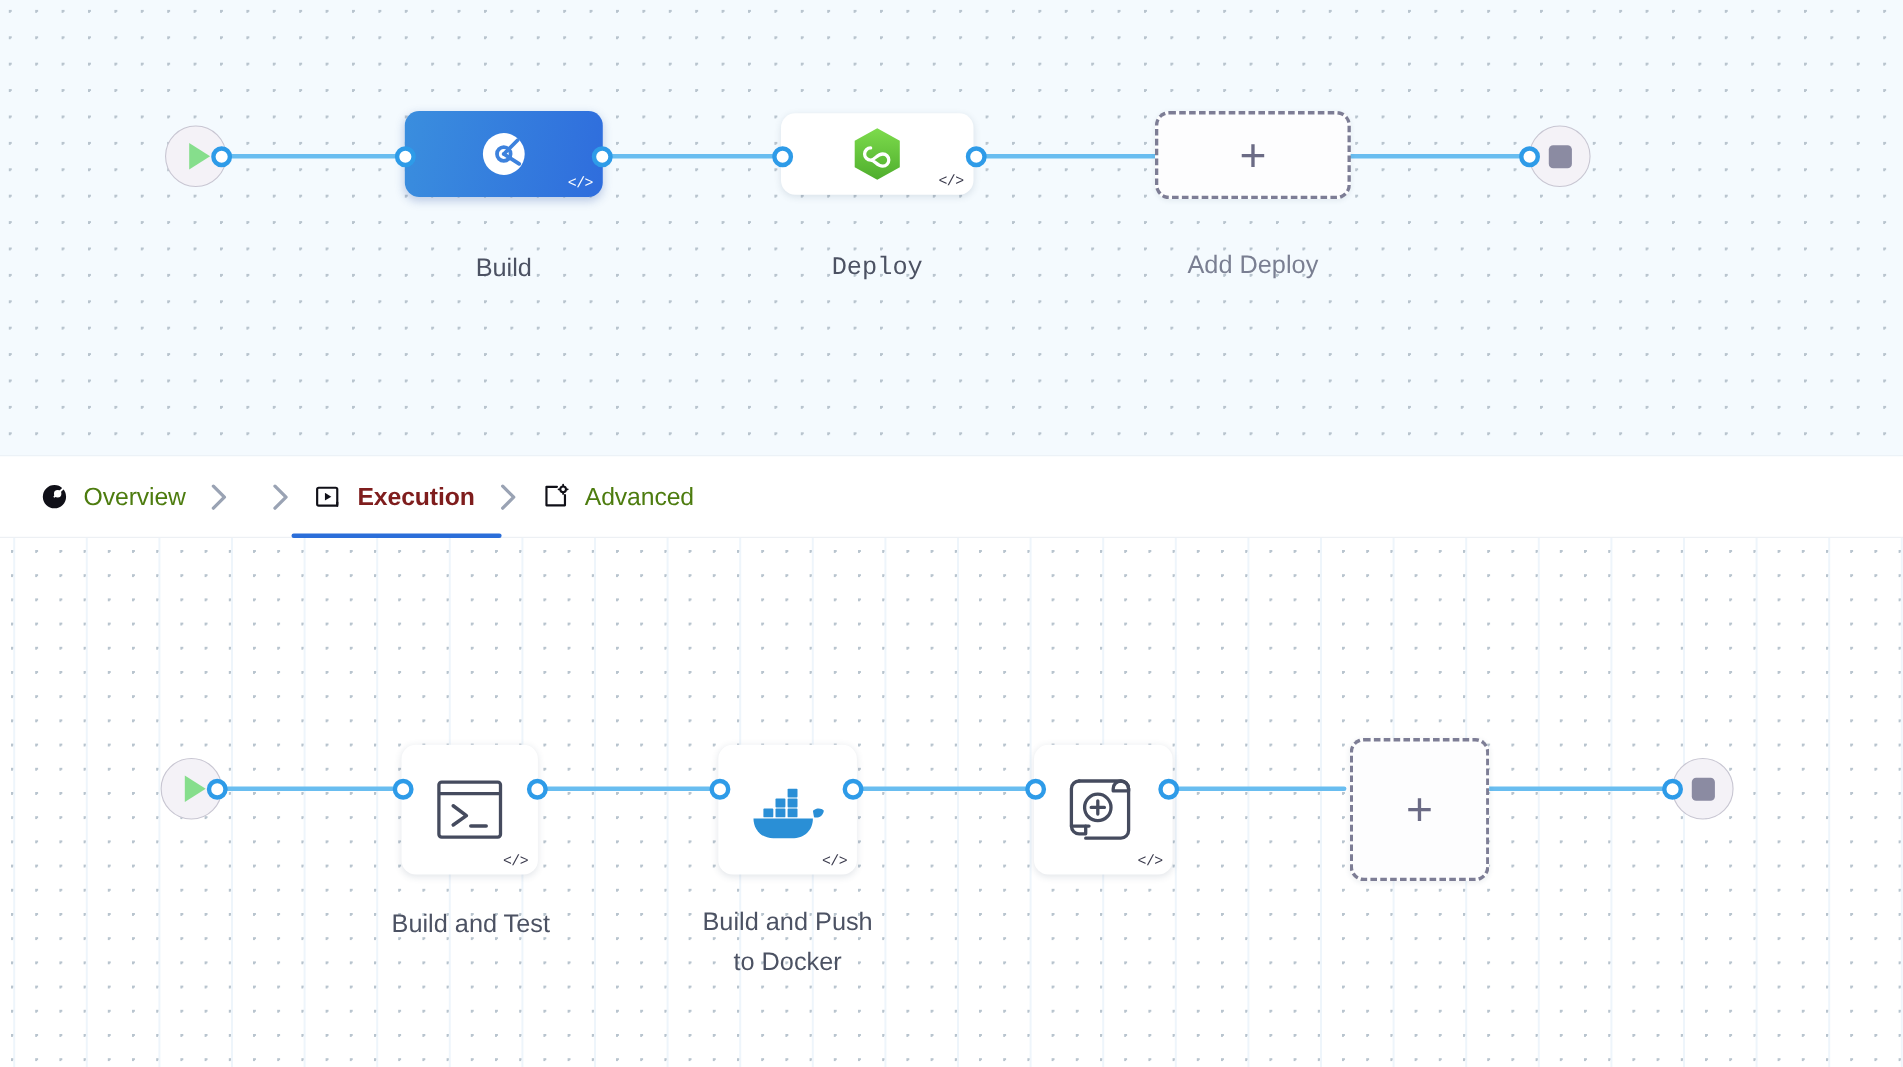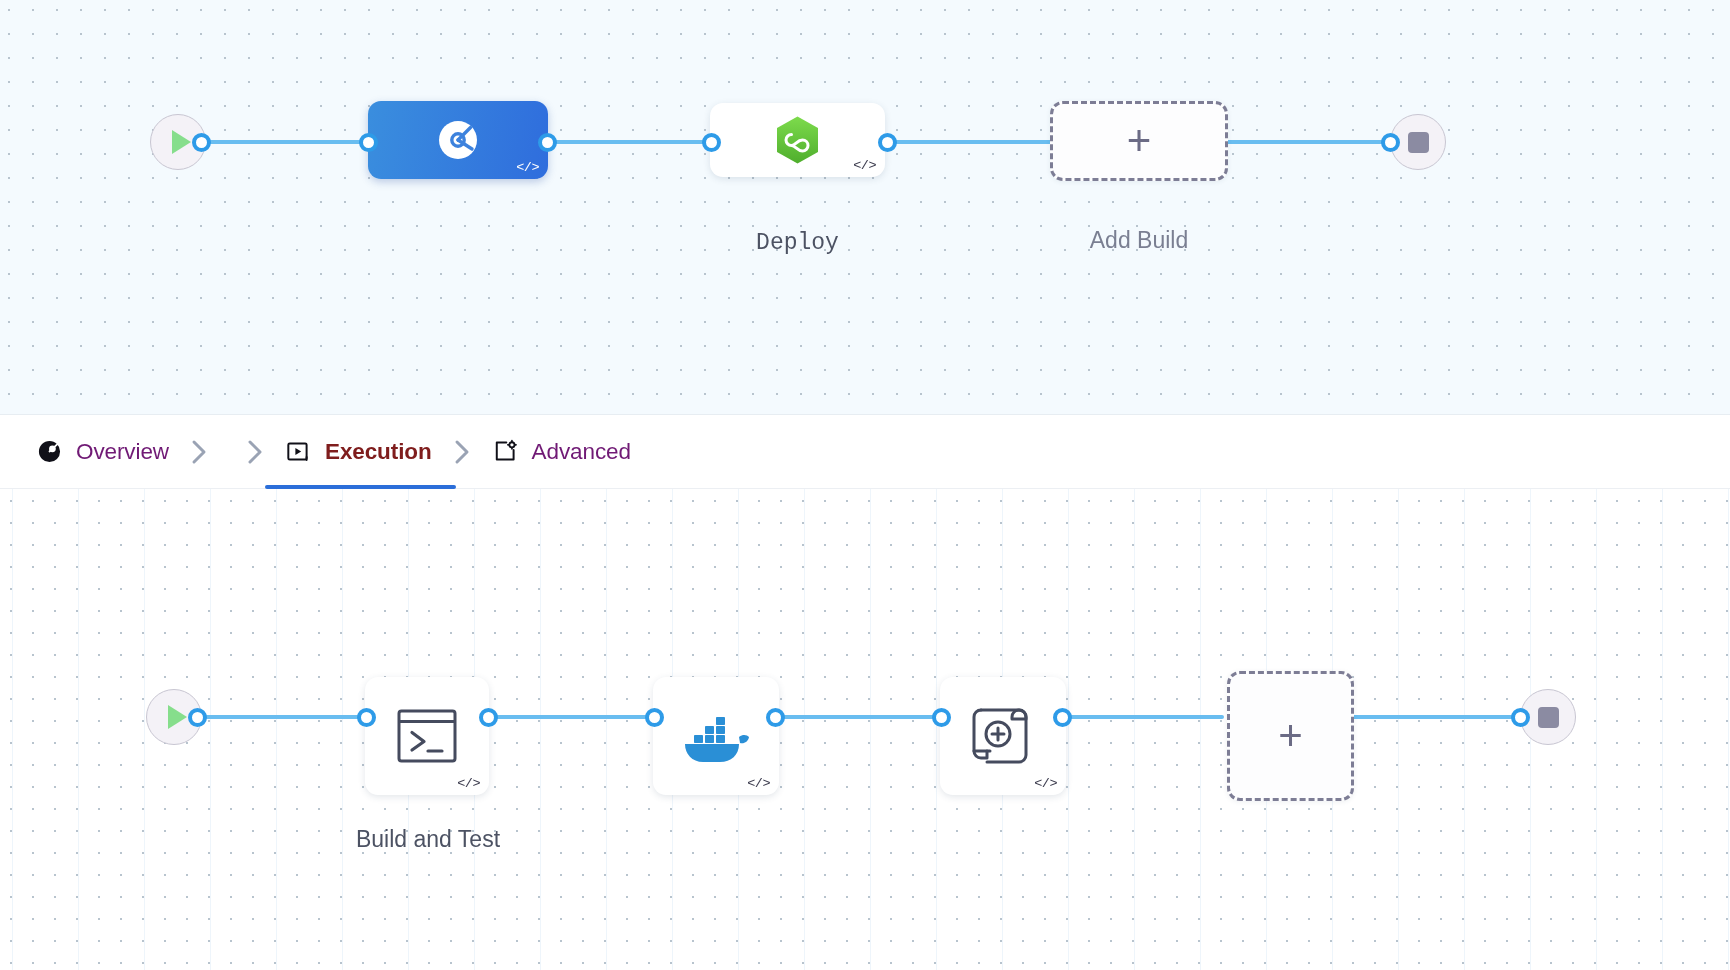--- a/index.html
+++ b/index.html
@@ -53,21 +53,21 @@
   }
   .tab {
     display: flex; align-items: center; gap: 13px;
     height: 74px;
     cursor: pointer;
     position: relative;
     padding: 0 2px;
   }
   .tab .tab-label {
     font-size: 22.5px;
-    color: #701a75;
+    color: #4d7c0f;
     letter-spacing: -0.1px;
     white-space: nowrap;
   }
   .tab.active .tab-label { font-weight: bold; color: #7f1d1d; }
   .tab.active::after {
     content: "";
     position: absolute; left: -18px; right: -22px; bottom: 0;
     height: 4px; background: #2b6ed9; border-radius: 2px;
   }
   .tab-icon { width: 27px; height: 27px; display:block; flex: 0 0 27px; }
@@ -175,20 +175,21 @@
       <svg width="48" height="48" viewBox="0 0 48 48">
         <path d="M24 5a19 19 0 1 0 19 19 19 19 0 0 0-19-19Z" fill="#ffffff"></path>
         <path d="M24 24 36.5 11.5" stroke="#3d82dd" stroke-width="3.4" stroke-linecap="round"></path>
         <path d="M24 24 38 33" stroke="#3d82dd" stroke-width="3.4" stroke-linecap="round"></path>
         <circle cx="24" cy="24" r="6.2" fill="none" stroke="#3d82dd" stroke-width="3.4"></circle>
       </svg>
       <span class="code-badge">&lt;/&gt;</span>
     </div>
     <div class="port" style="left:359px; top:133px;"></div>
     <div class="port" style="left:538px; top:133px;"></div>
+    <div class="node-label" style="left:368px; top:225px; width:180px;">Build</div>
 
     <div class="node" style="left:710px; top:103px; width:175px; height:74px;">
       <svg width="47" height="50" viewBox="0 0 47 50">
         <defs>
           <linearGradient id="gh" x1="0" y1="0" x2="0" y2="1">
             <stop offset="0" stop-color="#7ddb4c"></stop>
             <stop offset="1" stop-color="#4fae2d"></stop>
           </linearGradient>
         </defs>
         <path d="M23.5 1.5 44 13v24L23.5 48.5 3 37V13Z" fill="url(#gh)"></path>
@@ -196,21 +197,21 @@
       </svg>
       <span class="code-badge">&lt;/&gt;</span>
     </div>
     <div class="port" style="left:702px; top:133px;"></div>
     <div class="port" style="left:878px; top:133px;"></div>
     <div class="node-label" style="left:710px; top:225px; width:175px;font-family:Liberation Mono, monospace;">Deploy</div>
 
     <div class="node ghost" style="left:1050px; top:101px; width:178px; height:80px;">
       <span class="plus-glyph">+</span>
     </div>
-    <div class="node-label ghost-label" style="left:1050px; top:222px; width:178px;">Add Build</div>
+    <div class="node-label ghost-label" style="left:1050px; top:222px; width:178px;">Add Deploy</div>
 
     <div class="port" style="left:1381px; top:133px;"></div>
     <div class="terminus" style="left:1390px; top:114px;">
       <span class="stop-sq"></span>
     </div>
   </div>
 
   <div class="tabbar">
 
     <div class="tab">
@@ -298,20 +299,22 @@
           <rect x="38" y="19" width="9" height="8" rx="0.8"></rect>
           <rect x="38" y="10" width="9" height="8" rx="0.8"></rect>
           <path d="M7 37h54c0 11-8 18-19 18H25C14 55 7 47 7 37Z"></path>
           <path d="M61 30c4-3 8-2 10 0-1 5-5 7-9 6Z"></path>
         </g>
       </svg>
       <span class="code-badge">&lt;/&gt;</span>
     </div>
     <div class="port" style="left:645px; top:219px;"></div>
     <div class="port" style="left:766px; top:219px;"></div>
+    <div class="node-label" style="left:596px; top:330px; width:240px;">Build and Push
+to Docker</div>
 
     <div class="node" style="left:940px; top:188px; width:126px; height:118px;">
       <svg width="70" height="62" viewBox="0 0 70 62">
         <g fill="none" stroke="#454b5e" stroke-width="3" stroke-linejoin="round" stroke-linecap="round">
           <path d="M13 5h38a7 7 0 0 1 7 7v38a7 7 0 0 1-7 7H19"></path>
           <path d="M51 5a7 7 0 0 0-7 7v2h14v-2a7 7 0 0 0-7-7Z"></path>
           <path d="M13 5a7 7 0 0 0-7 7v34h16"></path>
           <path d="M6 46a7 7 0 0 0 7 7h6v-7"></path>
           <circle cx="30" cy="29" r="12"></circle>
           <path d="M30 23v12M24 29h12"></path>

